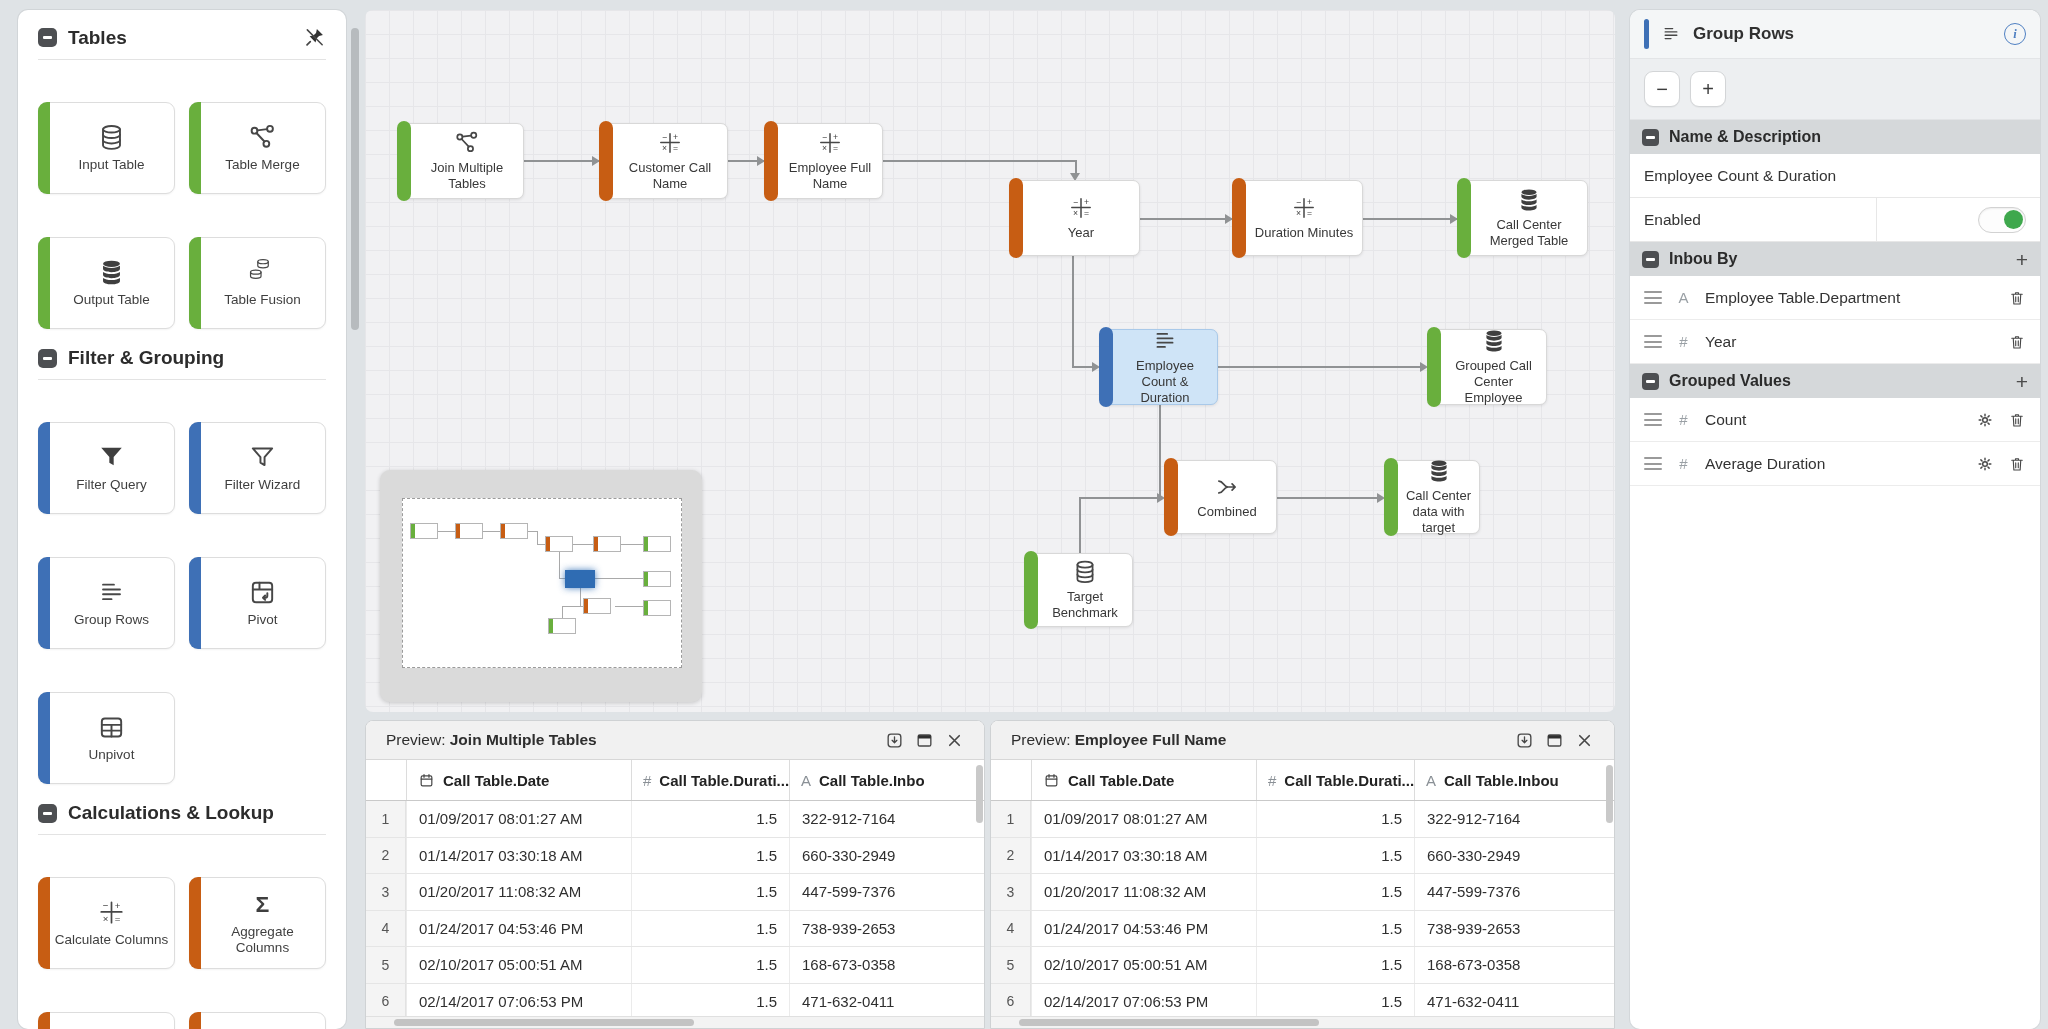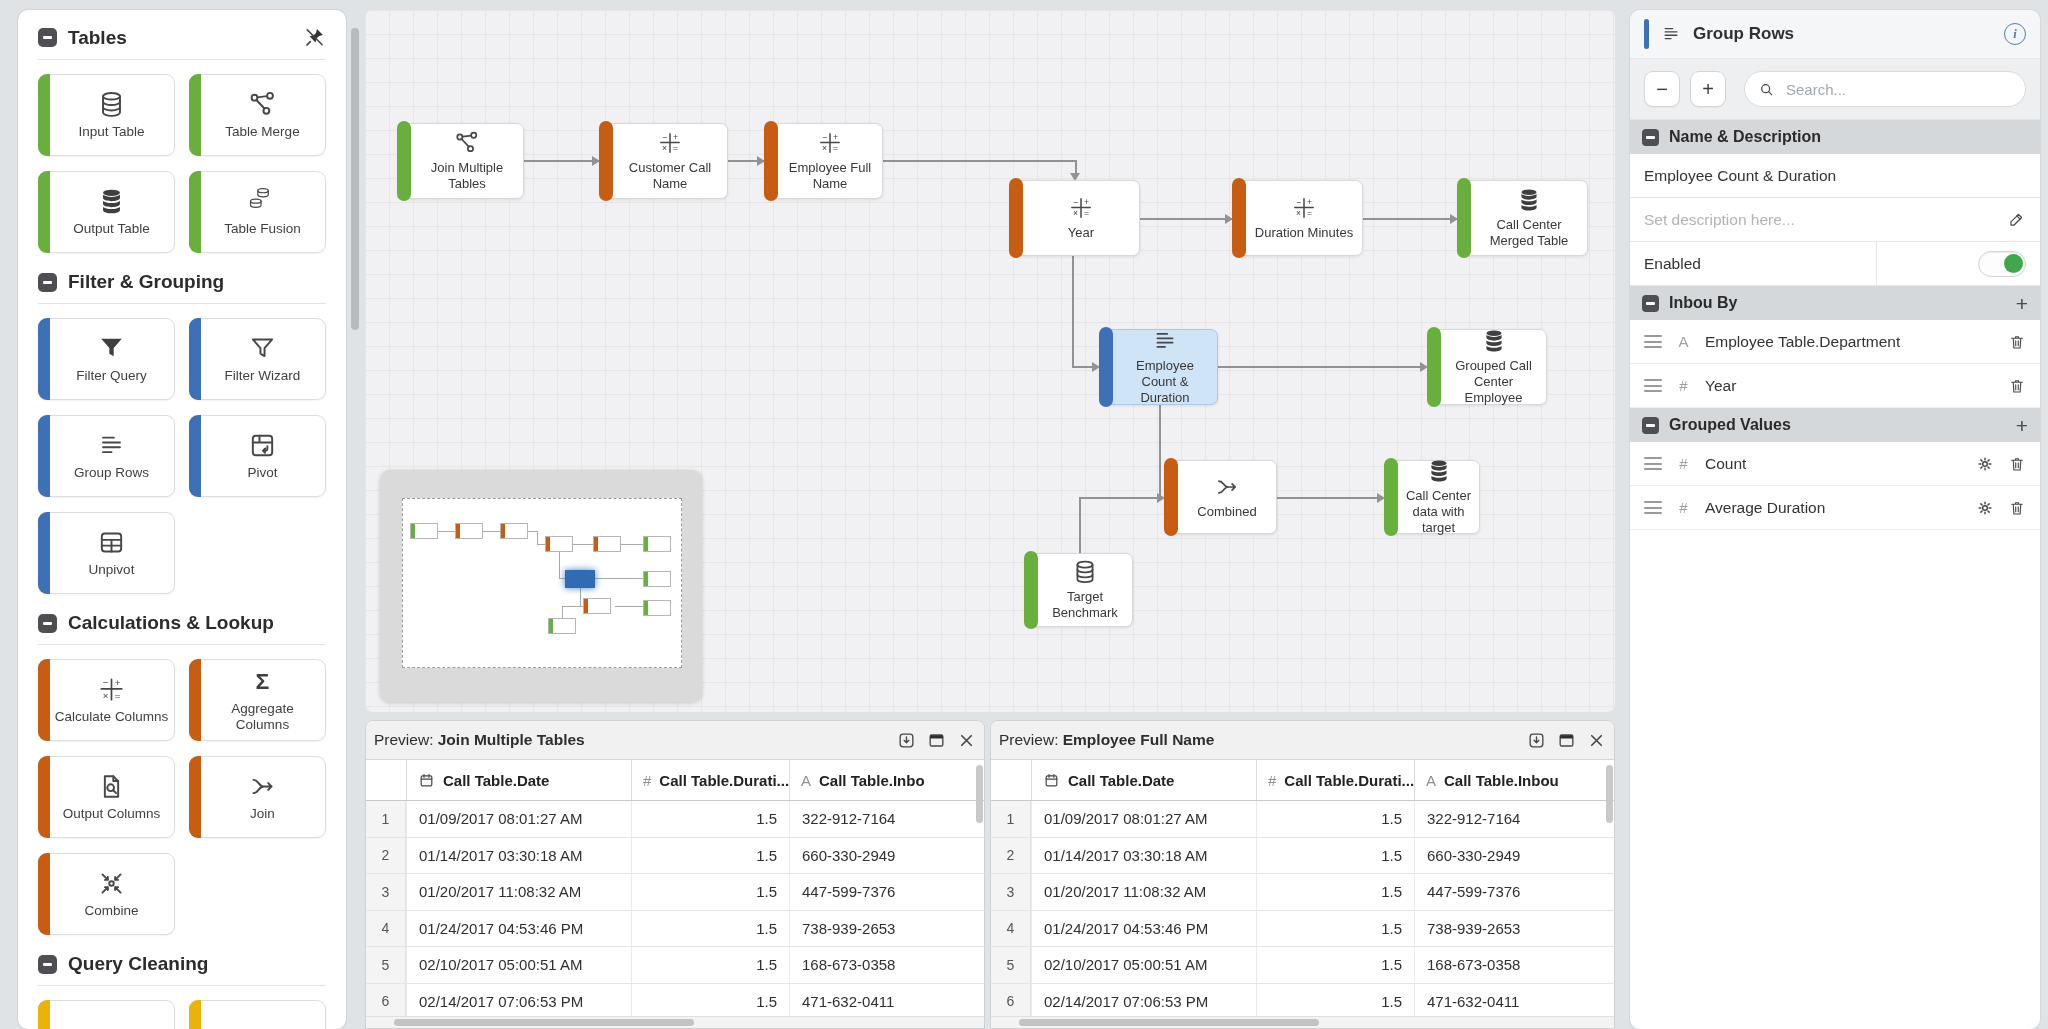--- a/index.html
+++ b/index.html
@@ -9,23 +9,23 @@
   .sidebar{position:absolute;left:18px;top:10px;width:328px;height:1019px;background:#fff;
            border-radius:10px;box-shadow:0 0 0 1px rgba(0,0,0,.06);padding:16px 20px;box-sizing:border-box;overflow:hidden;}
   .sec-head{display:flex;align-items:center;gap:11px;}
   .collapse-box{width:19px;height:19px;border-radius:5px;background:#4d4f52;display:flex;align-items:center;justify-content:center;flex:0 0 auto;}
   .collapse-box::after{content:"";width:9px;height:3px;background:#fff;border-radius:1px;}
   .collapse-box.sm{width:17px;height:17px;border-radius:4px;}
   .sec-title{font-size:19px;font-weight:700;color:#2c2c2c;}
   .pin{margin-left:auto;width:23px;height:23px;}
   .sec-divider{height:1px;background:#e3e3e3;margin:10px 0 14px;}
   .cards{display:grid;grid-template-columns:1fr 1fr;gap:15px 14px;margin-bottom:18px;}
-  .card{position:relative;height:82px;background:#fff;border:1px solid #ddd;border-radius:9px;
+  .card{position:relative;height:92px;background:#fff;border:1px solid #ddd;border-radius:9px;
         box-shadow:0 1px 2px rgba(0,0,0,.05);display:flex;flex-direction:column;align-items:center;
-        justify-content:center;gap:5px;padding:4px 4px 4px 14px;box-sizing:border-box;}
+        justify-content:center;gap:5px;padding:4px 4px 4px 14px;box-sizing:border-box;margin-top:28px;}
   .card .bar{position:absolute;left:-1px;top:-1px;bottom:-1px;width:12px;border-radius:9px 0 0 9px;}
   .card-icon{width:29px;height:29px;}
   .card-label{font-size:13.5px;color:#3f3f3f;text-align:center;line-height:1.2;}
   .i svg,.card-icon svg,.node-icon svg,.pv-icon svg,.col-icon svg,.pin svg,.lines-icon svg,.row-action svg,.act svg{width:100%;height:100%;display:block;}
   .side-scroll{position:absolute;left:351px;top:12px;width:8px;height:1005px;}
   .side-scroll .thumb{position:absolute;top:16px;height:302px;width:8px;background:#b7bbbe;border-radius:4px;}
   
   .canvas{position:absolute;left:365px;top:10px;width:1250px;height:702px;border-radius:8px;overflow:hidden;
           background-color:#f1f1f3;
           background-image:linear-gradient(#e6e6e9 1px,transparent 1px),linear-gradient(90deg,#e6e6e9 1px,transparent 1px);
@@ -42,21 +42,21 @@
   .arrow-d{position:absolute;width:0;height:0;border-left:5px solid transparent;border-right:5px solid transparent;border-top:8px solid #909294;}
   .minimap{position:absolute;left:15px;top:460px;width:322px;height:232px;background:#dadada;border-radius:10px;box-shadow:0 1px 4px rgba(0,0,0,.18);}
   .mini-viewport{position:absolute;left:22px;top:28px;width:278px;height:168px;background:#fff;border:1px dashed #9b9b9b;}
   .mini-node{position:absolute;width:28px;height:16px;background:#fff;border:1px solid #b5b5b5;box-sizing:border-box;}
   .mini-node .mb{position:absolute;left:0;top:0;bottom:0;width:4px;}
   .mini-node.selected{width:30px;height:18px;background:#2f6cb3;border-color:#2f6cb3;box-shadow:0 0 7px rgba(47,108,179,.85);}
   .mini-seg{position:absolute;background:#a9a9a9;}
   
   .preview{position:absolute;top:720px;height:309px;background:#fff;border:1px solid #cfd2d4;
            border-radius:8px 8px 0 0;overflow:hidden;box-sizing:border-box;}
-  .pv-head{height:38px;background:#f1f1f1;border-bottom:1px solid #d7d7d7;display:flex;align-items:center;padding:0 8px;}
+  .pv-head{height:38px;background:#f1f1f1;border-bottom:1px solid #d7d7d7;display:flex;align-items:center;padding:0 20px;}
   .pv-title{font-size:15.5px;color:#2e2e2e;}
   .pv-title b{font-weight:700;}
   .pv-icons{margin-left:auto;display:flex;gap:11px;align-items:center;}
   .pv-icon{width:19px;height:19px;}
   .pv-colhead{display:flex;height:40px;border-bottom:1px solid #c9c9c9;font-weight:700;font-size:15px;color:#222;align-items:stretch;}
   .pv-gutter{width:40px;flex:0 0 40px;}
   .pv-col{display:flex;align-items:center;gap:8px;padding:0 11px;border-left:1px solid #dcdcdc;box-sizing:border-box;overflow:hidden;white-space:nowrap;}
   .col-icon{width:17px;height:17px;flex:0 0 auto;}
   .type-icon{color:#8a9096;font-weight:400;font-size:15px;}
   .pv-row{display:flex;height:35.5px;border-bottom:1px solid #e5e5e5;font-size:15px;color:#2f2f2f;align-items:stretch;}
@@ -713,47 +713,29 @@
           <svg viewBox="0 0 24 24" fill="none" stroke="#474747" stroke-width="1.6" stroke-linecap="round" stroke-linejoin="round">
             <path d="M5 5.5h9M5 9.5h14M5 13.5h14M5 17.5h7"></path>
           </svg>
         </span>
       <span class="ins-title">Group Rows</span>
       <span class="info">i</span>
     </div>
     <div class="ins-toolbar">
       <button class="sq-btn">−</button>
       <button class="sq-btn">+</button>
-      <div class="search">
-        <span class="i" id="search-glass">
-            <svg viewBox="0 0 24 24" fill="none" stroke="#474747" stroke-width="1.7" stroke-linecap="round" stroke-linejoin="round">
-              <circle cx="10.8" cy="10.8" r="5.6"></circle>
-              <path d="M15 15l4.2 4.2"></path>
-            </svg>
-          </span>
-        <input placeholder="Search..." style="">
-      </div>
     </div>
     <div class="ins-sec">
       <span class="collapse-box sm"></span>
       <span>Name &amp; Description</span>
     </div>
     <div class="ins-row">
       <span>Employee Count &amp; Duration</span>
     </div>
     <div class="ins-row">
-      <span class="placeholder">Set description here...</span>
-      <span class="row-action" id="pencil-slot">
-          <svg viewBox="0 0 24 24" fill="none" stroke="#474747" stroke-width="1.5" stroke-linecap="round" stroke-linejoin="round">
-            <path d="M14.5 5.5l4 4L9 19H5v-4z"></path>
-            <path d="M12.5 7.5l4 4"></path>
-          </svg>
-        </span>
-    </div>
-    <div class="ins-row">
       <span>Enabled</span>
       <span class="vdiv"></span>
       <span class="toggle">
           <span class="knob"></span>
         </span>
     </div>
     <div class="ins-sec">
       <span class="collapse-box sm"></span>
       <span>Inbou By</span>
       <span class="plus">+</span>

